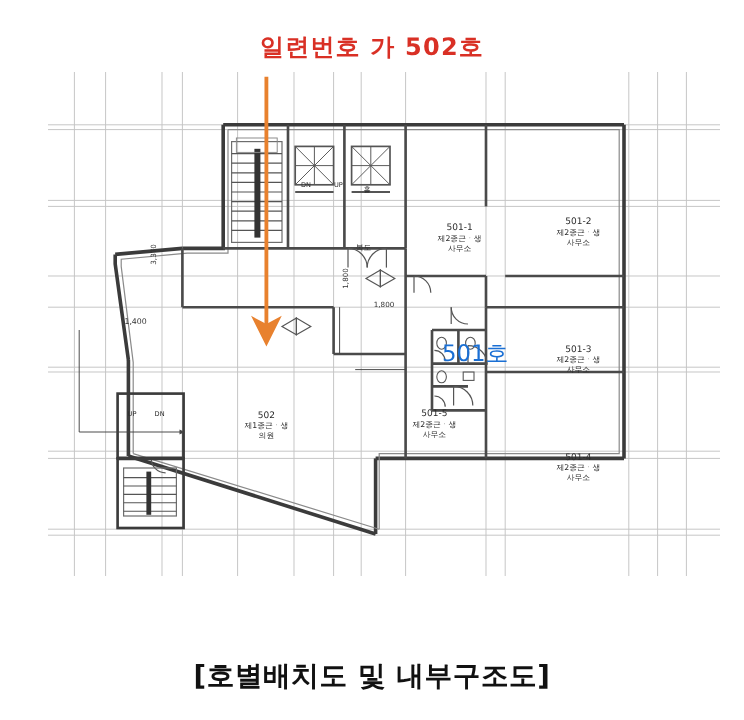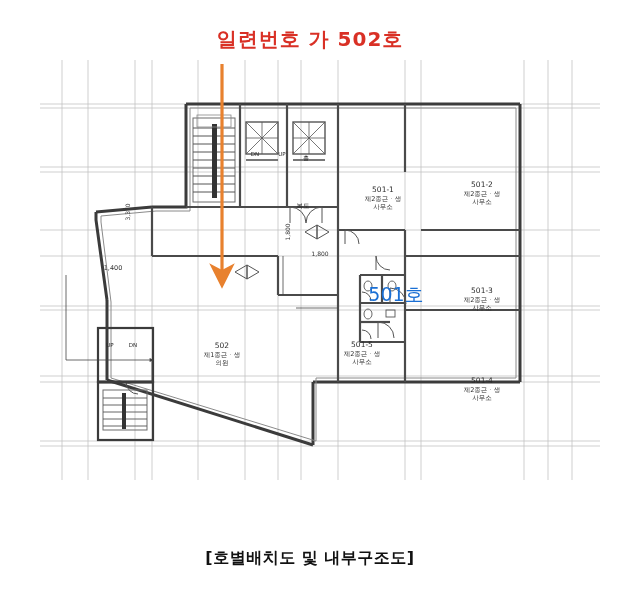--- a/index.html
+++ b/index.html
@@ -9,21 +9,21 @@
     overflow:hidden;position:relative;
   }
   #stage{position:absolute;inset:0;width:620px;height:600px;}
   #title{
     position:absolute;left:0;top:26px;width:620px;text-align:center;
     color:#d93025;font-size:20px;font-weight:bold;letter-spacing:1px;
     pointer-events:none;
   }
   #caption{
     position:absolute;left:0;top:548px;width:620px;text-align:center;
-    color:#111;font-size:16px;font-weight:bold;letter-spacing:0.5px;
+    color:#111;font-size:23px;font-weight:bold;letter-spacing:0.5px;
   }
   #plan{position:absolute;left:0;top:60px;width:620px;height:420px;}
 </style>
 </head>
 <body>
 
 <div id="stage">
 
   <div id="title">일련번호 가 502호</div>
 

